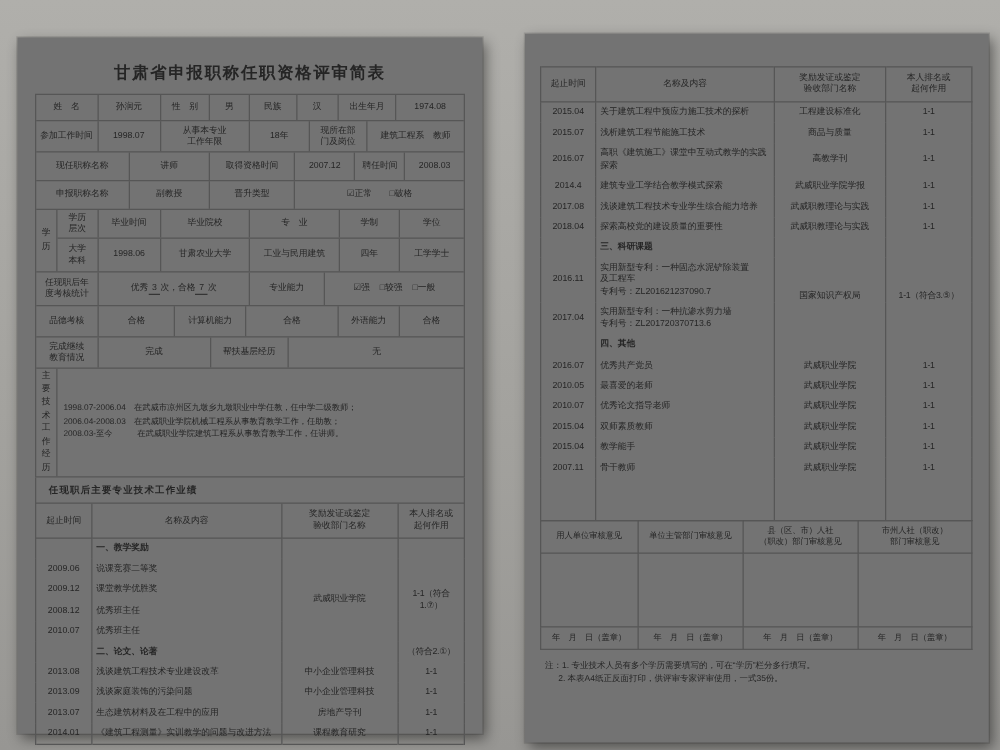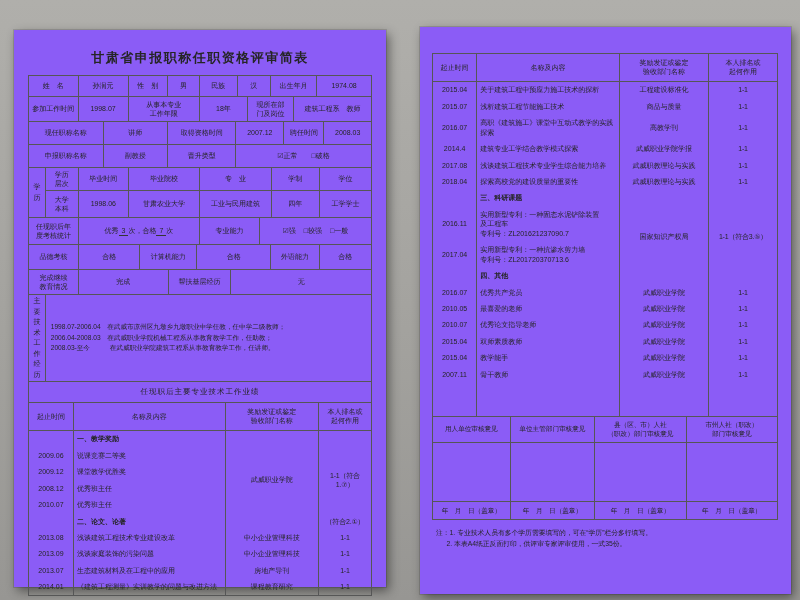--- a/index.html
+++ b/index.html
@@ -2,21 +2,21 @@
 <html><head>
 <meta charset="utf-8">
 <style>
   html,body{margin:0;padding:0;}
   body{
     width:800px;height:600px;position:relative;overflow:hidden;
     background:linear-gradient(180deg,#b0afab 0%,#a3a29e 55%,#979693 100%);
     font-family:"Liberation Sans","DejaVu Sans",sans-serif;
     color:#252525;
   }
-  .page{position:absolute;background:#8b5cf6;box-shadow:3px 4px 10px rgba(0,0,0,.45),0 0 0 1px rgba(0,0,0,.12);}
+  .page{position:absolute;background:#737373;box-shadow:3px 4px 10px rgba(0,0,0,.45),0 0 0 1px rgba(0,0,0,.12);}
   .page.left{left:14px;top:30px;width:372px;height:557px;}
   .page.right{left:420px;top:27px;width:371px;height:567px;}
 
   .title{text-align:center;font-weight:bold;font-size:13px;letter-spacing:1.5px;margin:19px 10px 8px;}
 
   
   .itable{margin:0 14px;border:1px solid #565656;}
   .irow{display:flex;border-bottom:1px solid #565656;}
   .irow:last-child{border-bottom:none;}
   .ic{box-sizing:border-box;border-right:1px solid #565656;display:flex;align-items:center;
@@ -28,22 +28,22 @@
   .subrow:last-child{border-bottom:none;}
   .vlab{white-space:pre-line;line-height:1.5;}
   .expblock{flex:1;box-sizing:border-box;padding:2px 5px;font-size:6.6px;line-height:1.6;
       display:flex;flex-direction:column;justify-content:center;text-align:left;}
   .u{display:inline-block;border-bottom:1px solid #353535;padding:0 3px;}
   .opt{margin:0 7px;}
   .opt2{margin:0 4px;}
   .h20{min-height:20px}.h22{min-height:22px}.h24{min-height:24px}
   .h26{min-height:26px}.h40{min-height:40px}
 
-  .banner{margin:0 14px;border:1px solid #565656;border-top:none;text-align:center;
-      font-size:7.5px;font-weight:normal;padding:5px 10px;letter-spacing:1px;}
+  .banner{margin:0 14px;border:1px solid #565656;border-top:none;
+      font-size:7.5px;font-weight:bold;padding:5px 10px;letter-spacing:1px;}
 
   
   .btable{width:344px;margin:0 14px;border-collapse:collapse;table-layout:fixed;border:1px solid #565656;}
   .btable.left-b{border-top:none;}
   .btable td{border-left:1px solid #565656;border-right:1px solid #565656;
       font-size:7px;padding:3.5px 3px;vertical-align:middle;line-height:1.35;}
   .btable .hdr td{border-bottom:1px solid #565656;text-align:center;padding:4px 2px;font-size:7px;}
   .cdate{text-align:center;}
   .ccontent{text-align:left;}
   .corg,.crank{text-align:center;}

